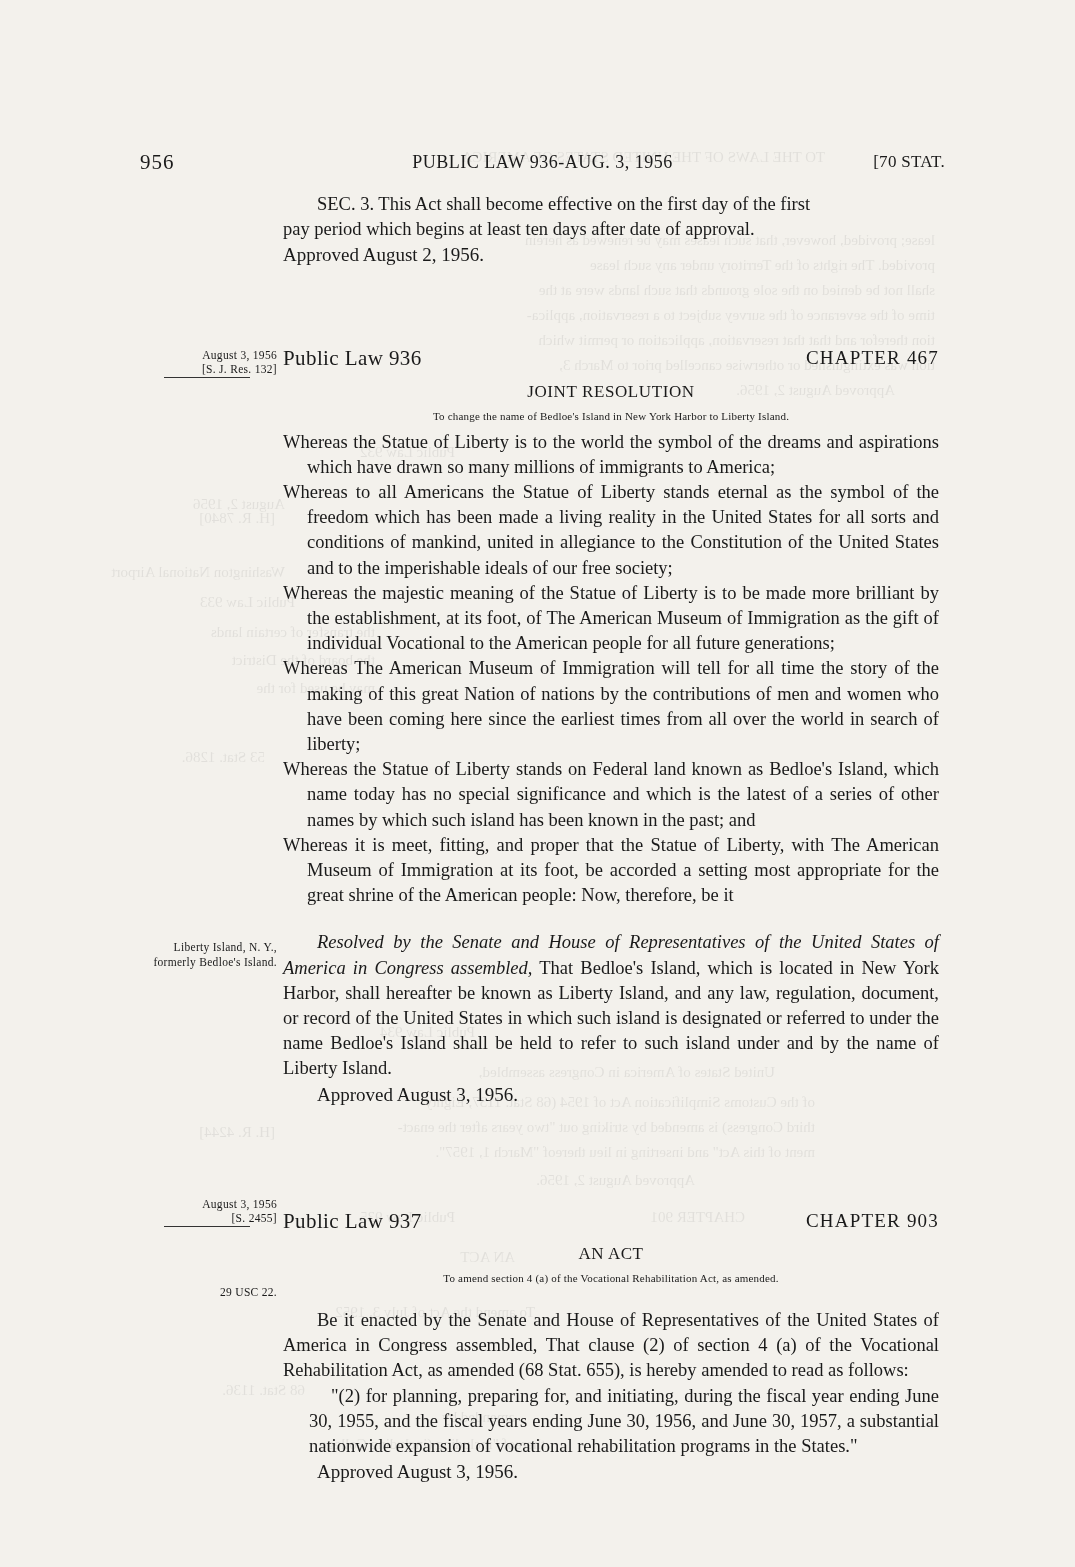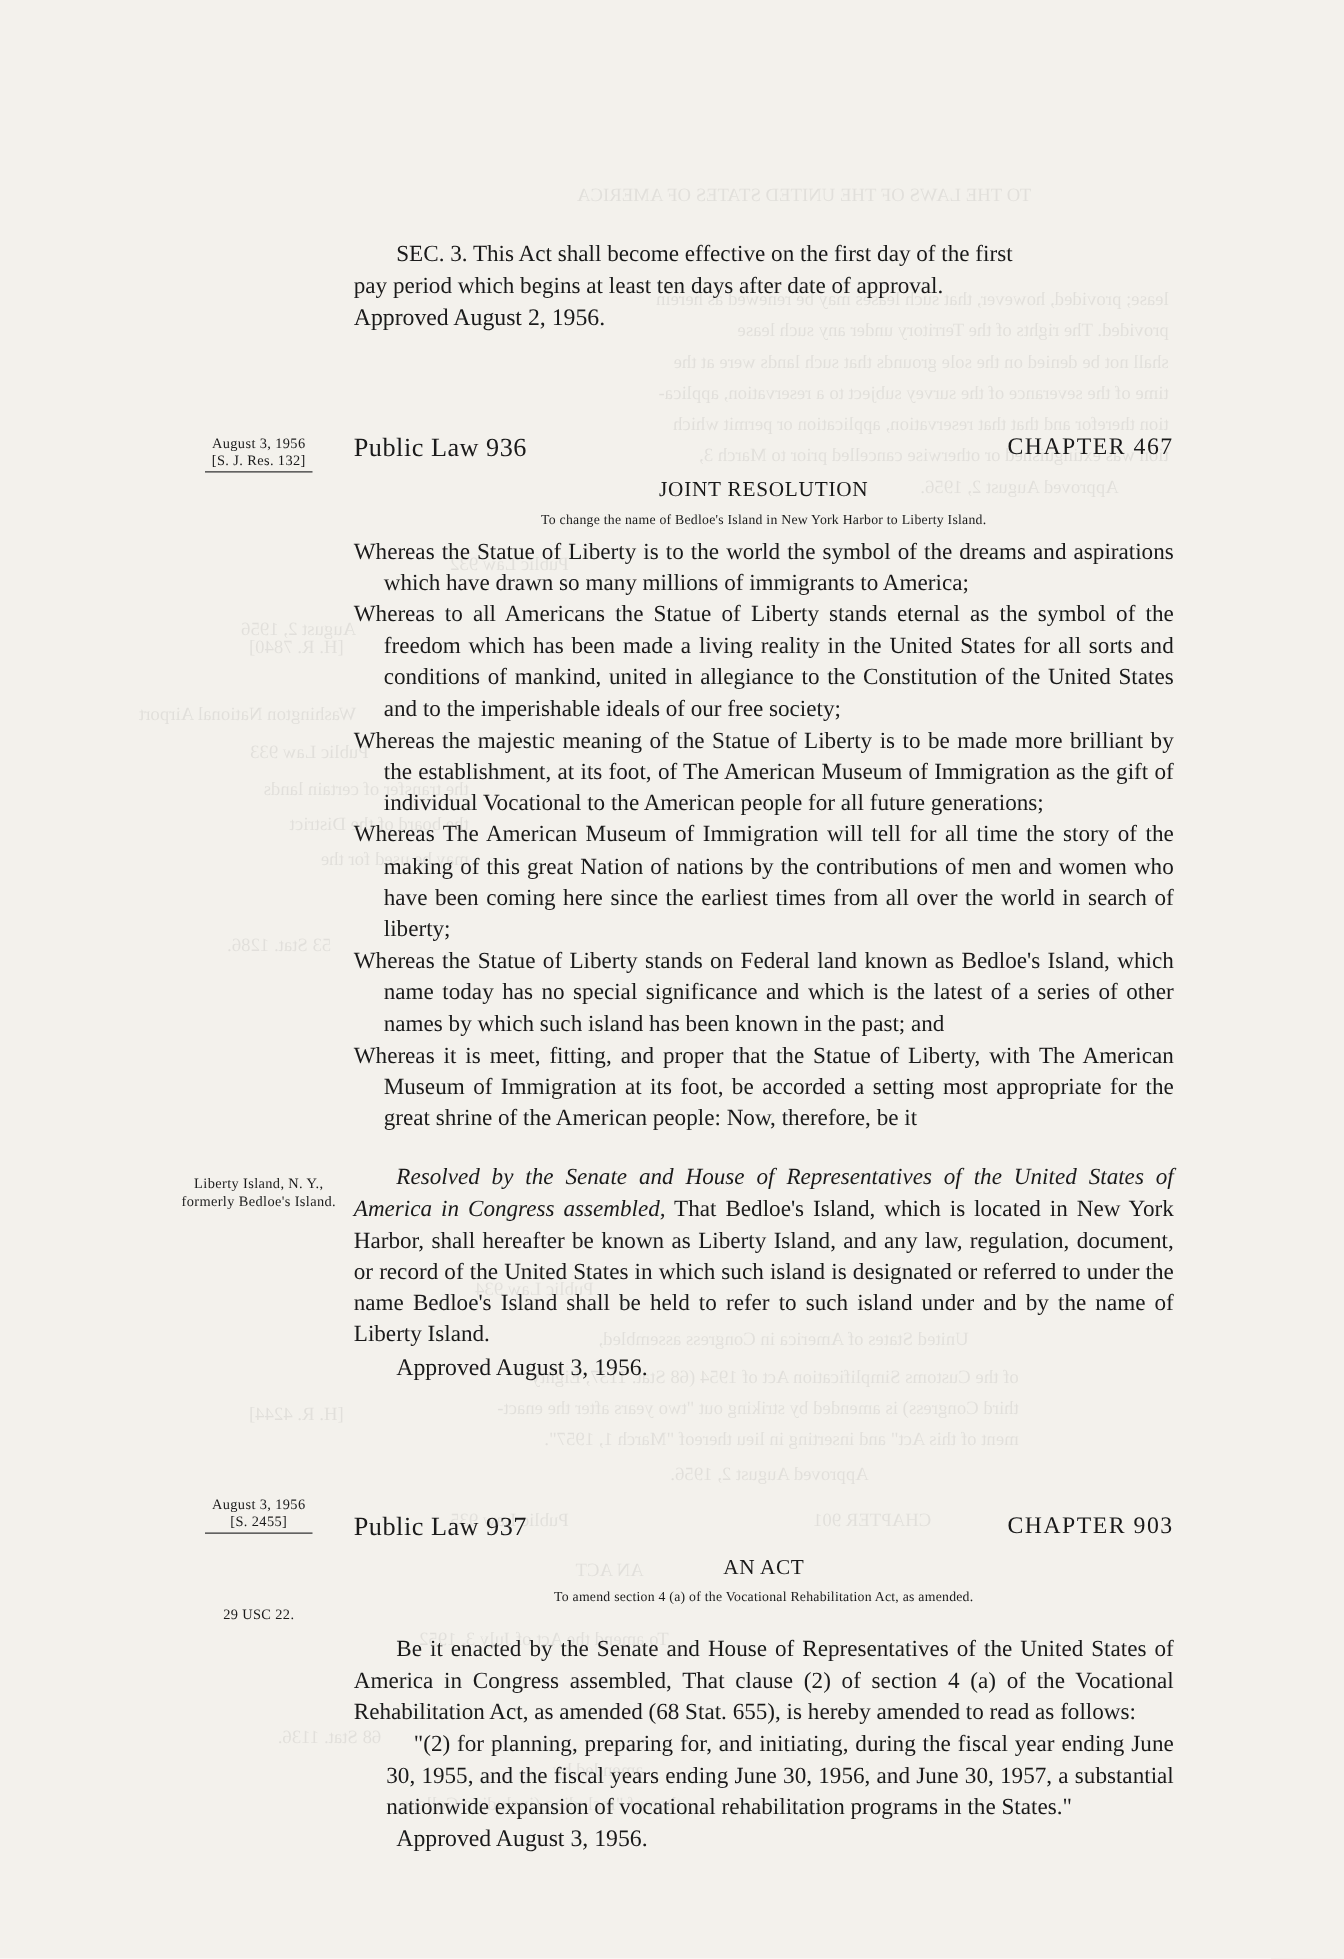--- a/index.html
+++ b/index.html
@@ -87,21 +87,21 @@
   }
   .ind { display: inline-block; width: 34px; }
 
   
   .sidenote {
     position: absolute;
     left: 137px;
     width: 140px;
     font-size: 11.5px;
     line-height: 14px;
-    text-align: center;
+    text-align: right;
     font-family: "Liberation Serif", serif;
     letter-spacing: 0.3px;
   }
   .sidenote .rule {
     border-bottom: 1px solid #333;
     width: 86px;
     margin: 1px auto 0 auto;
   }
 
   .law-head {
@@ -192,20 +192,25 @@
     <div class="bl-line" style="left:560px; top:1245px;">AN ACT</div>
     <div class="bl-line" style="left:540px; top:1300px;">To amend the Act of July 3, 1952</div>
     <div class="bl-line" style="left:800px; top:1120px;">[H. R. 4244]</div>
     <div class="bl-line" style="left:770px; top:1378px;">68 Stat. 1136.</div>
     <div class="bl-line" style="left:560px; top:1405px;">amended by</div>
     <div class="bl-line" style="left:530px; top:1432px;">thereof "including (including College</div>
   </div>
 
   <div class="content">
 
+    <div class="running-head">
+      <div class="rh-page">956</div>
+      <div class="rh-center">PUBLIC LAW 936-AUG. 3, 1956</div>
+      <div class="rh-right">[70 STAT.</div>
+    </div>
 
     <div class="body-col">
 
       <p class="blk"><span class="ind"></span><span>SEC. 3. This Act shall become effective on the first day of the first</span></p>
       <p class="blk">pay period which begins at least ten days after date of approval.</p>
       <p class="blk" style="font-size:19px;">Approved August 2, 1956.</p>
 
       <div class="spacer-lg"></div>
 
       <div class="law-head">

